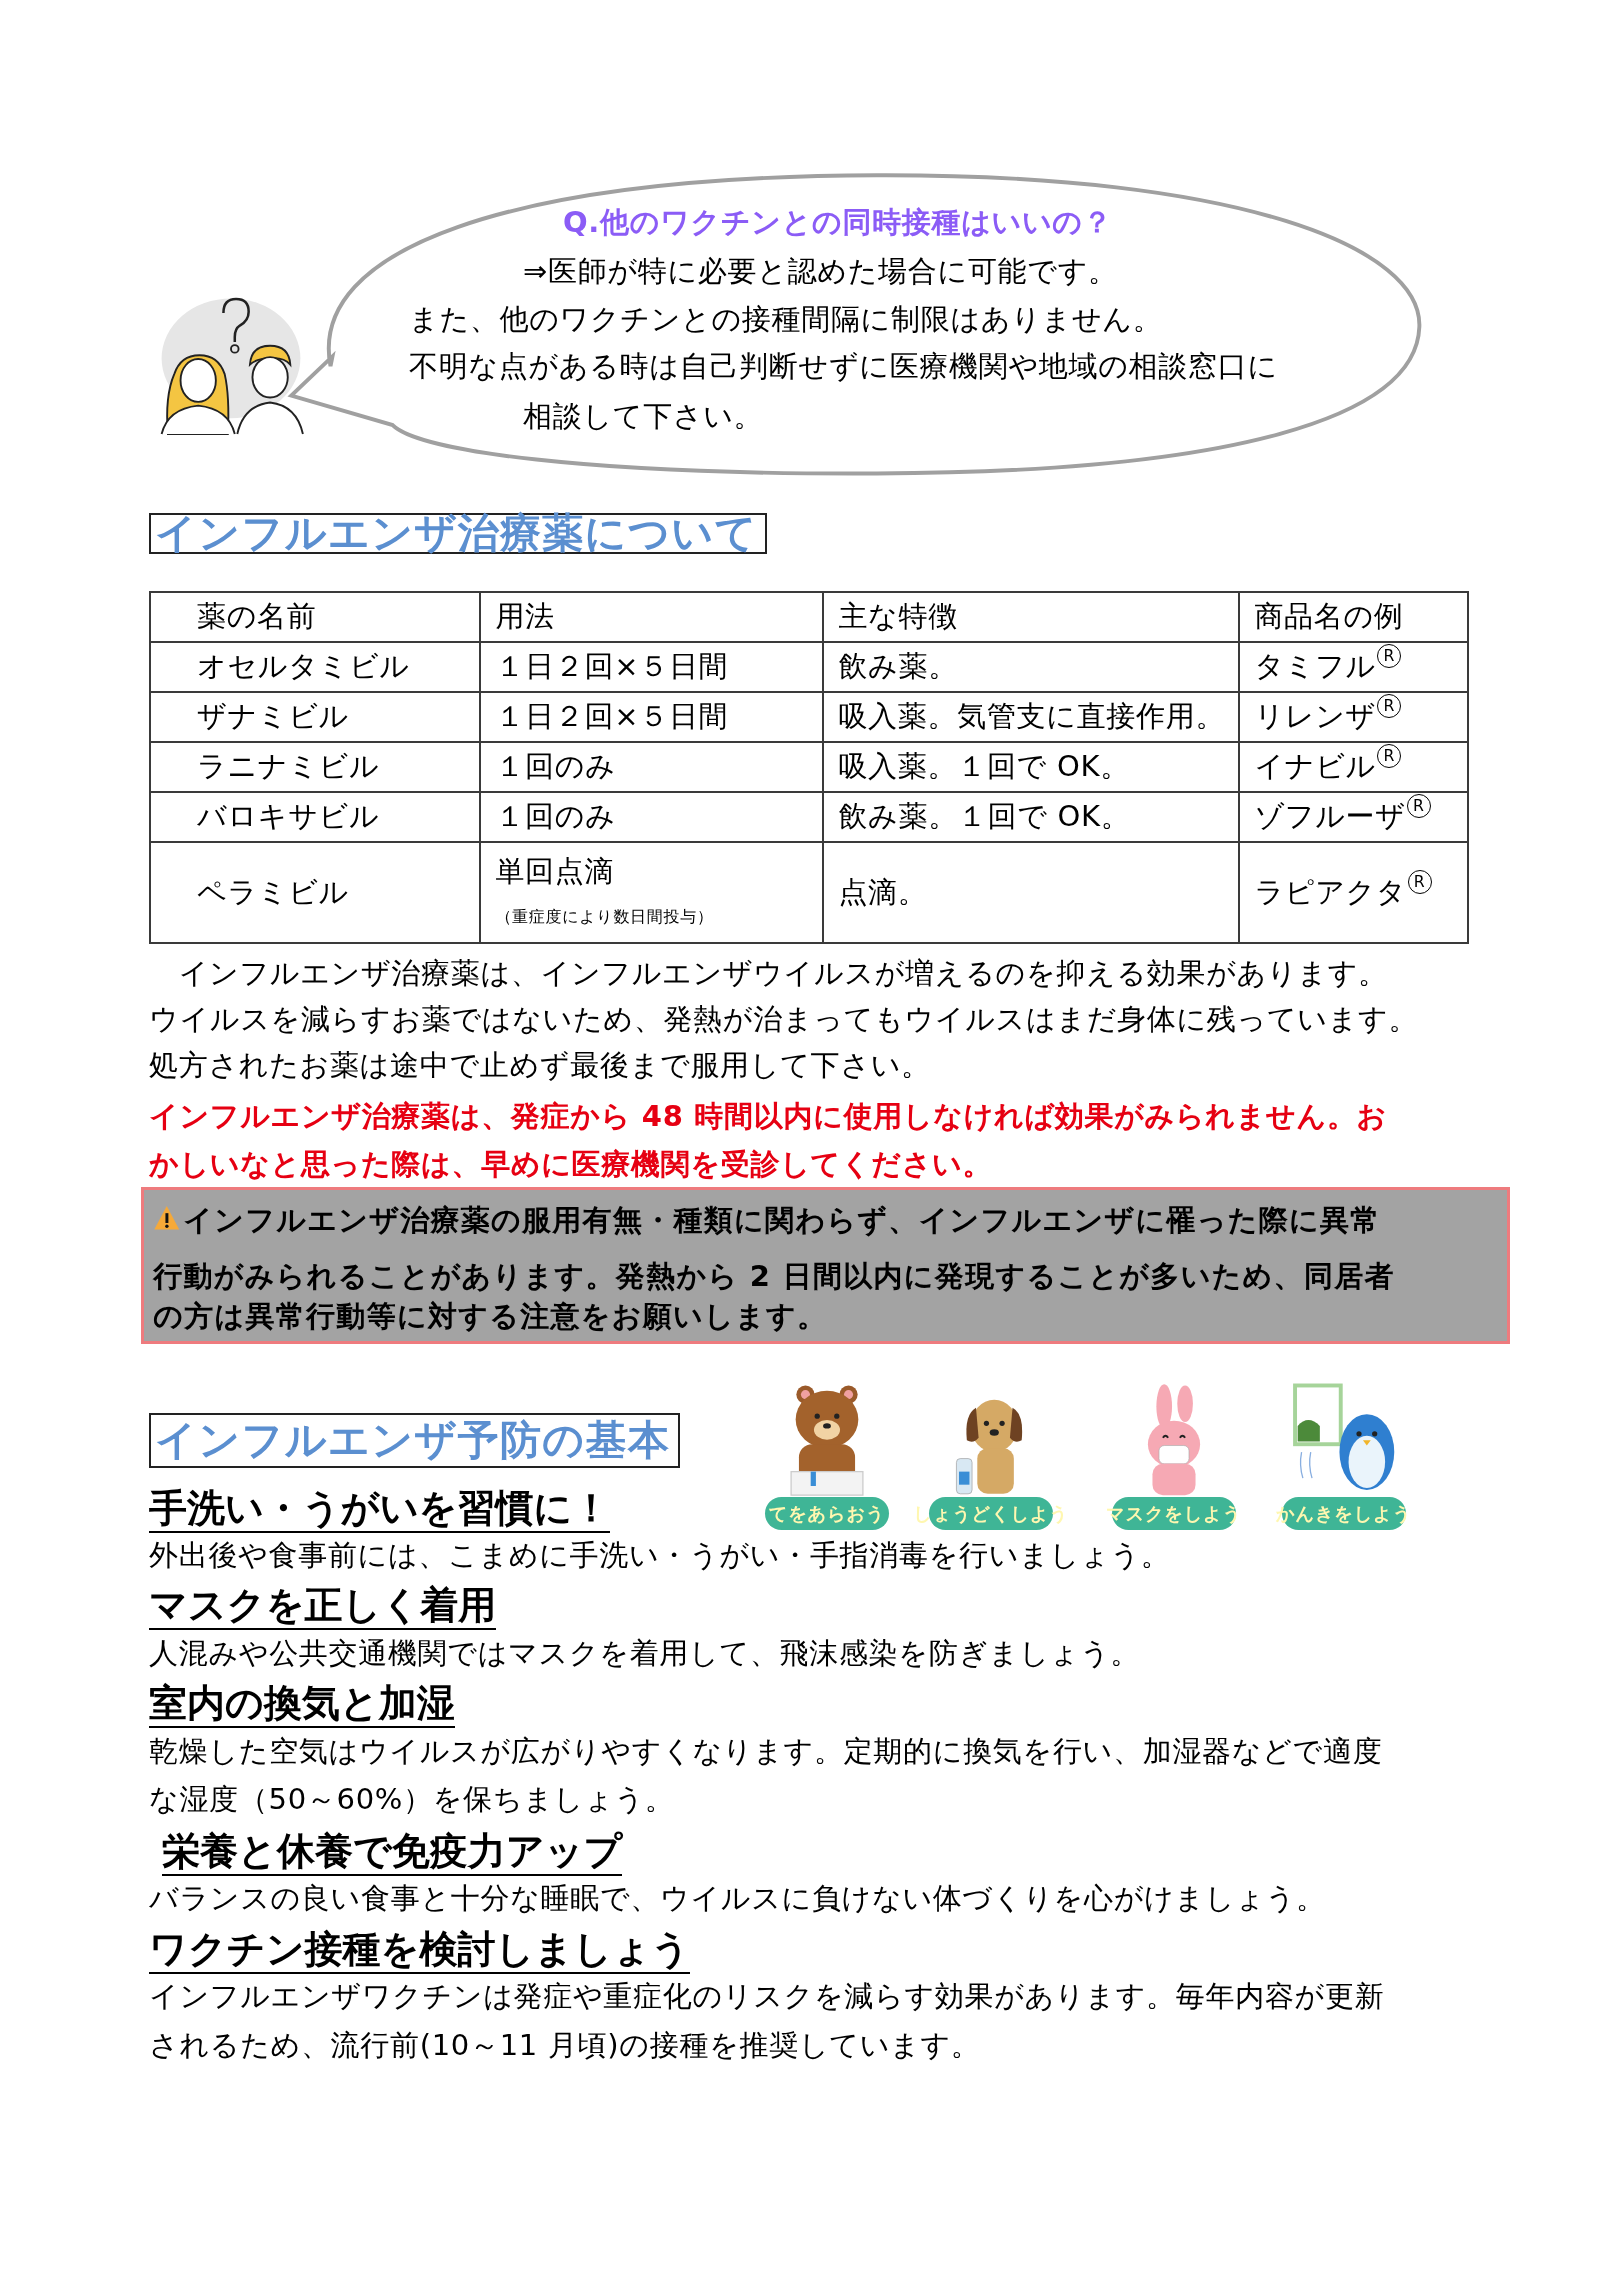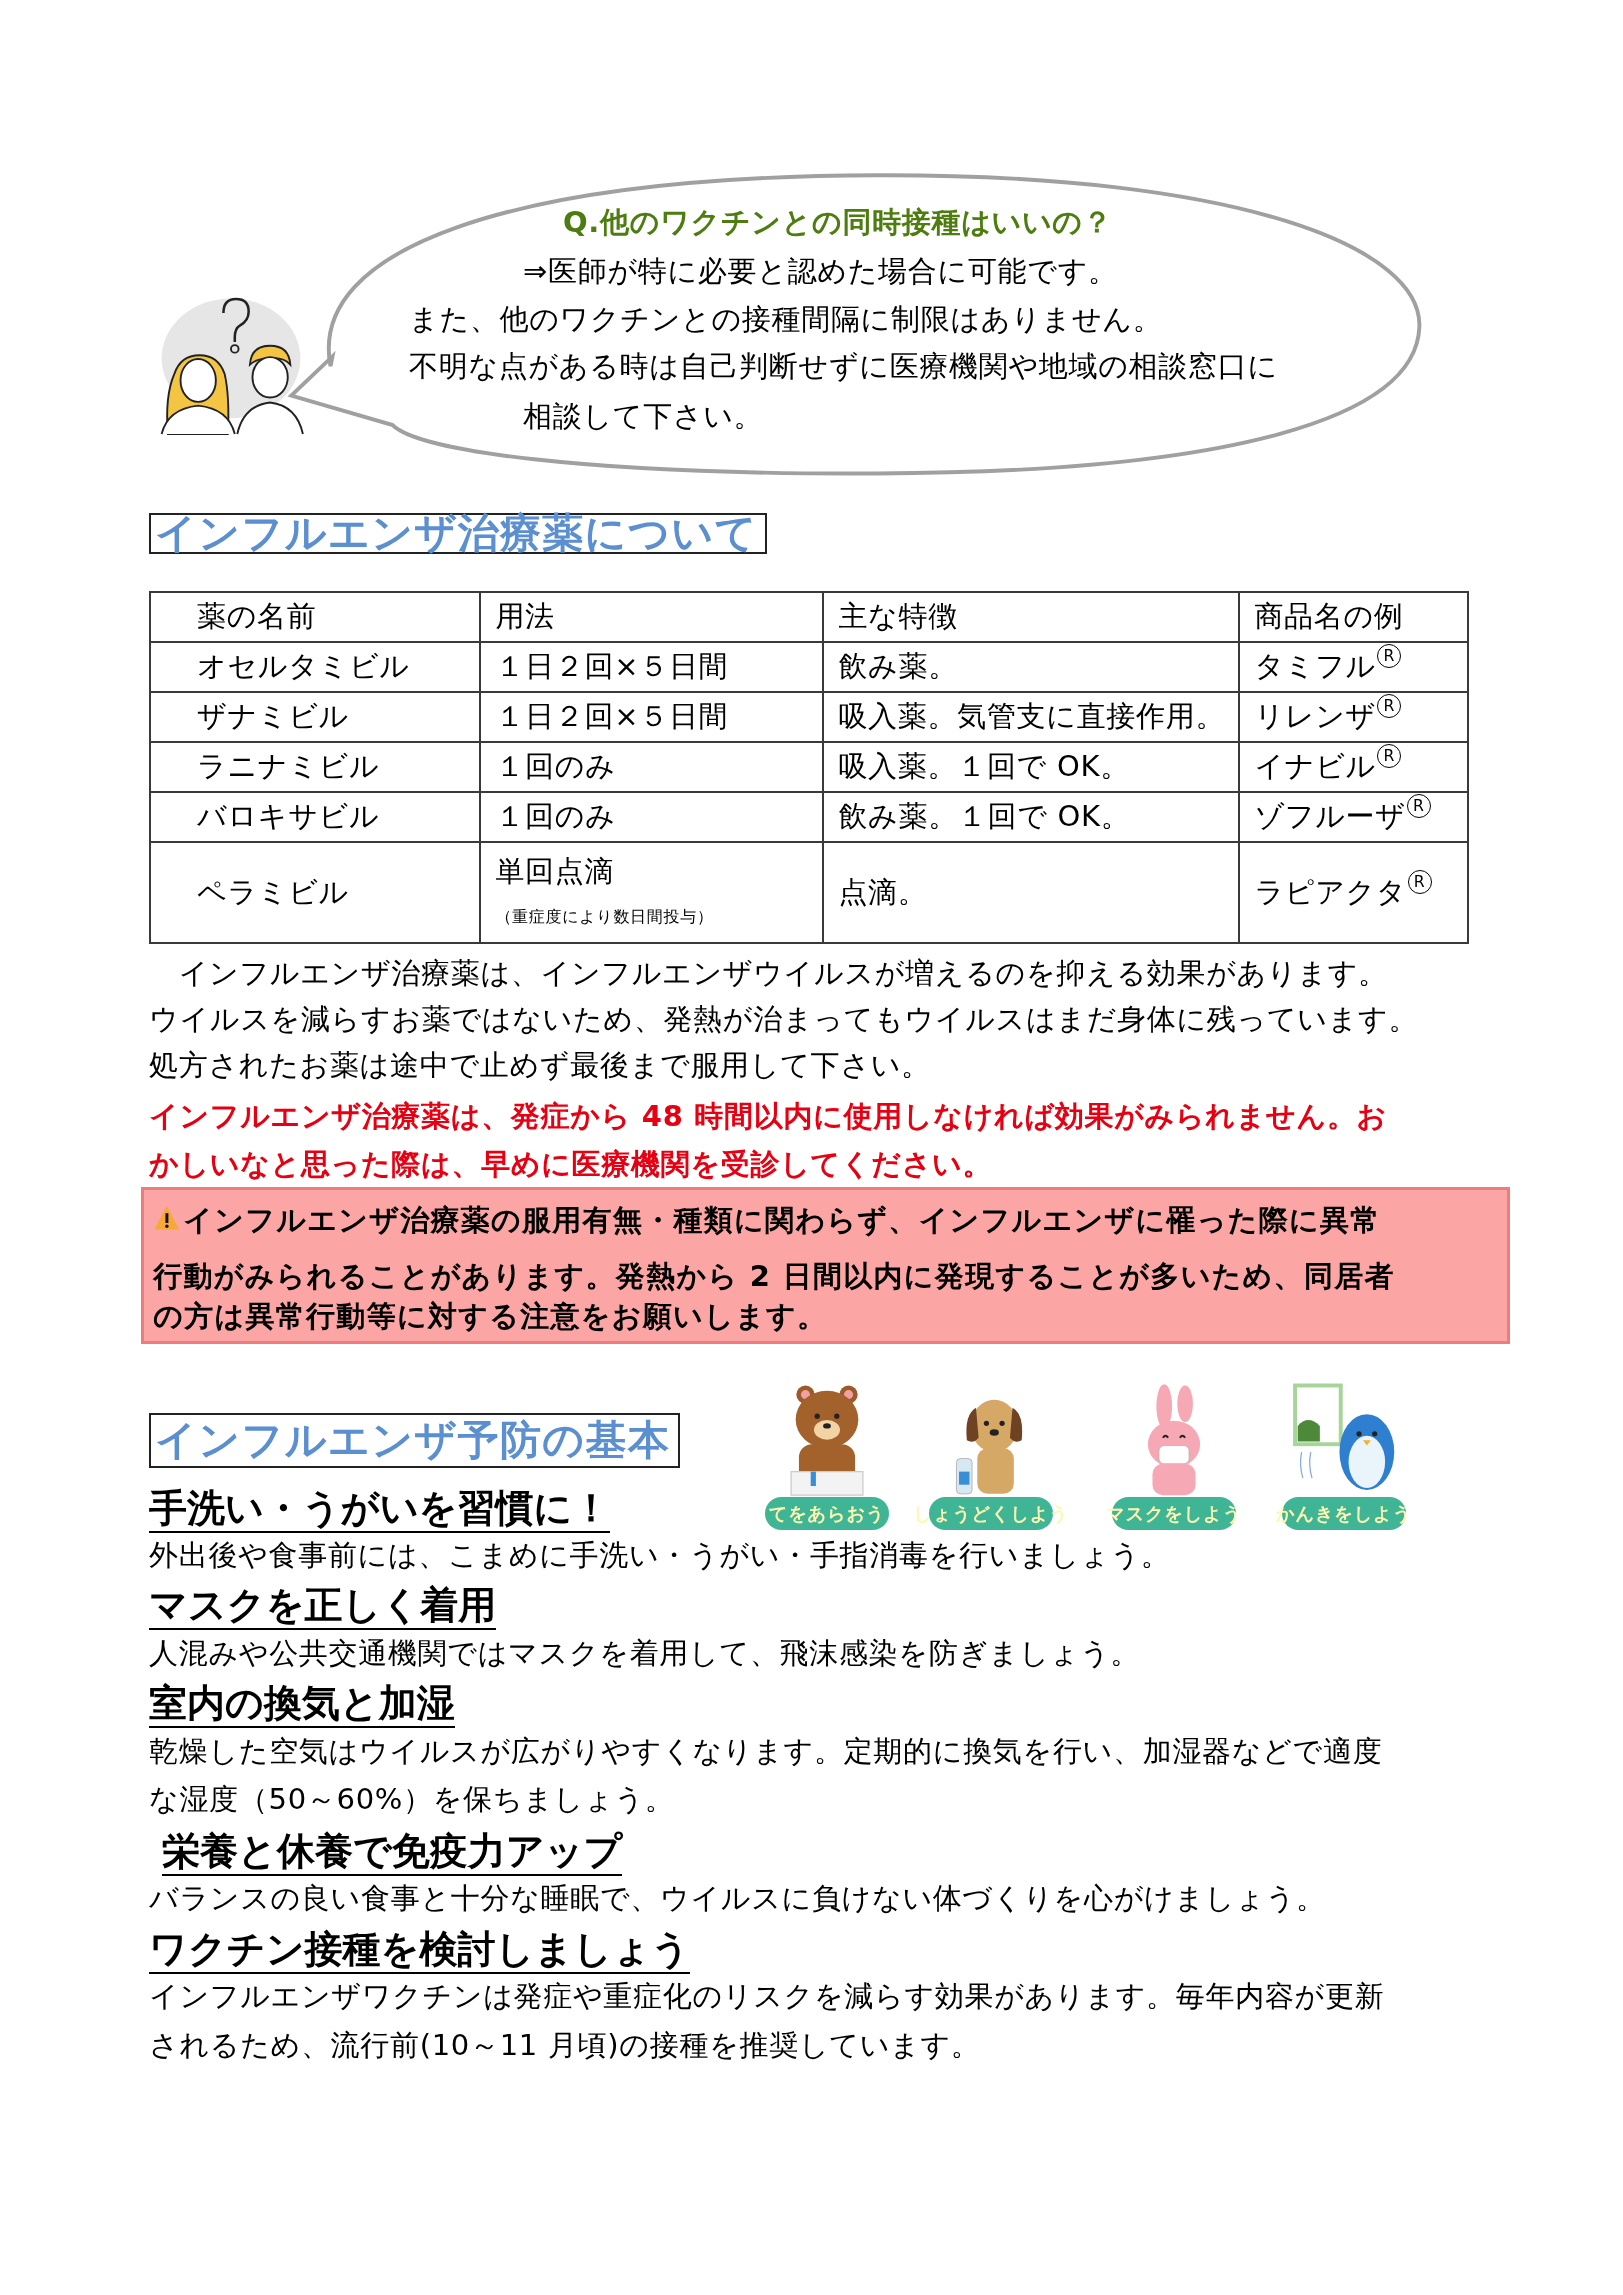--- a/index.html
+++ b/index.html
@@ -1,20 +1,20 @@
 <!DOCTYPE html>
 <html style="font-size:10.5px"><head>
 <meta charset="utf-8">
 <style>
   html, body { margin:0; padding:0; background:#ffffff; }
   body { width:1623px; height:2295px; position:relative; overflow:hidden;
          font-family:"DejaVu Sans","Liberation Sans",sans-serif; color:#000; }
   .abs { position:absolute; }
   .txt { font-size:29px; line-height:1; white-space:nowrap; letter-spacing:0.7px; }
-  .blue { color:#4d7c0f; }
+  .blue { color:#8b5cf6; }
   .red { color:#e60012; font-weight:bold; }
   .bold { font-weight:bold; }
 
   
   .bubble-svg { position:absolute; left:0; top:0; }
   .people { position:absolute; left:149px; top:288px; width:164px; height:147px; }
 
   
   .sec-head { position:absolute; border:2px solid #222; background:#fff;
               color:#5b8fd0; font-weight:bold; font-size:41px; line-height:1;
@@ -30,21 +30,21 @@
   table.drugs th.c1 { padding-left:46px; }
   table.drugs tr.r { height:50px; }
   table.drugs tr.rtall { height:101px; }
   .sub-note { font-size:16px; display:block; margin-top:14.4px; }
   .reg { font-size:22px; vertical-align:super; border:1.3px solid #000; border-radius:50%;
          display:inline-block; width:22px; height:22px; line-height:22px; text-align:center;
          font-size:15.7px; margin-left:1.3px; position:relative; top:-3.9px; }
 
   
   .warn-box { position:absolute; left:141px; top:1187px; width:1369px; height:157px;
-              border:3.3px solid #ee7b7e; box-sizing:border-box; background:#fca5a5; }
+              border:3.3px solid #ee7b7e; box-sizing:border-box; background:#a3a3a3; }
   .warn-line { position:absolute; left:9.2px; font-size:29px; font-weight:bold; white-space:nowrap; letter-spacing:1.3px; }
   .warn-icon { display:inline-block; vertical-align:middle; margin-right:2.6px; }
 
   
   .subhead { position:absolute; left:149px; font-size:38px; font-weight:bold; white-space:nowrap;
              border-bottom:2.6px solid #000; line-height:1.05; padding-bottom:2px; }
 
   
   .animal { position:absolute; top:1380px; width:124px; height:150px; }
   .pill { position:absolute; left:0; bottom:0; width:124px; height:33px; border-radius:16.4px;

